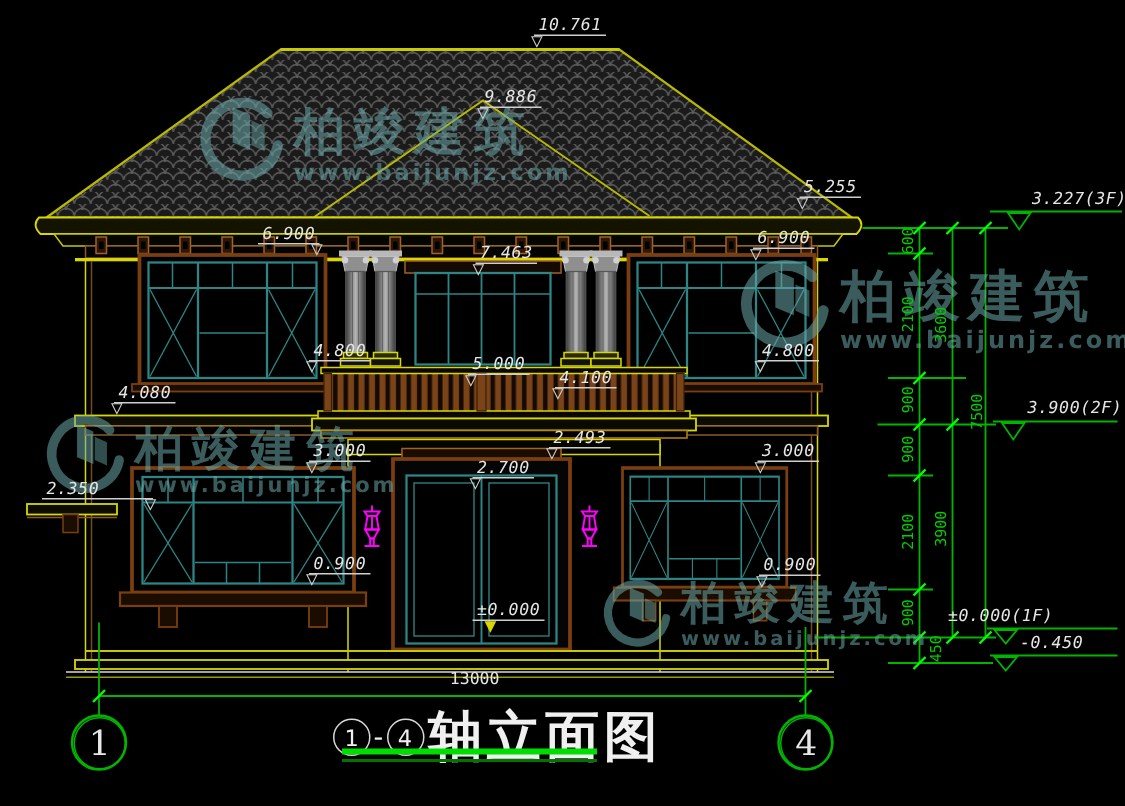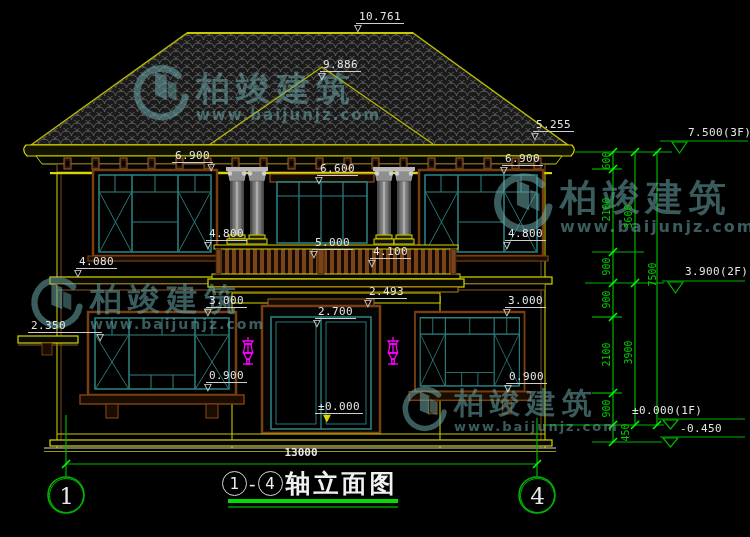--- a/index.html
+++ b/index.html
@@ -2,43 +2,43 @@
 <html><head>
 <meta charset="utf-8">
 <style>
   html,body{margin:0;padding:0;background:#000;}
   #stage{position:relative;width:750px;height:537px;background:#000;overflow:hidden;
          font-family:"DejaVu Sans",sans-serif;}
   #bsvg{position:absolute;left:0;top:0;z-index:1;}
 
   
   .em{position:absolute;z-index:5;font-family:"DejaVu Sans Mono",monospace;
-      font-size:11px;line-height:11px;color:#e6e6e6;white-space:nowrap;}
+      font-size:11px;line-height:11px;color:#e6e6e6;white-space:nowrap;font-style:italic;}
   .em .lbl{display:inline-block;border-bottom:1px solid #cfcfcf;padding:0 3px 1px 3px;letter-spacing:.4px;}
   .em .tri{position:absolute;top:10px;font-size:13px;line-height:13px;color:#cfcfcf;}
   .em .tri.l{left:-2px}
   .em .tri.r{right:-2px}
   .em.gold .tri{color:#d8d800}
   .em.plain .lbl{border-bottom:none;padding:0;}
 
   
   .vdim{position:absolute;width:44px;text-align:center;transform:rotate(-90deg);
         font-family:"DejaVu Sans Mono",monospace;font-size:10px;line-height:11px;
         color:#00cc00;z-index:4;}
 
   .hdim{position:absolute;z-index:4;color:#e6e6e6;font-family:"DejaVu Sans Mono",monospace;
-        font-size:11px;text-align:center;font-weight:bold;}
+        font-size:11px;text-align:right;}
 
   
   .title{position:absolute;left:222px;top:467px;display:flex;align-items:center;gap:3px;
          color:#f0f0f0;z-index:6;}
   .tcirc{width:23px;height:23px;border:1.5px solid #d9d9d9;border-radius:50%;
          display:flex;align-items:center;justify-content:center;font-size:15px;flex:none;}
   .tdash{font-size:18px;line-height:18px;margin:0 -1px;}
-  .ttext{font-size:25px;font-weight:bold;letter-spacing:3px;}
+  .ttext{font-size:36px;font-weight:bold;letter-spacing:3px;}
   .tl1{position:absolute;left:228px;top:499px;width:170px;height:4px;background:#00dd00;z-index:6;}
   .tl2{position:absolute;left:228px;top:506px;width:170px;height:2px;background:#007300;z-index:6;}
 
   
   .ab{position:absolute;width:33px;height:33px;border:1.6px solid #00b400;border-radius:50%;
       color:#e8e8e8;font-family:"DejaVu Serif",serif;font-size:23px;display:flex;
       align-items:center;justify-content:center;z-index:6;}
 
   
   .wm{position:absolute;display:flex;align-items:flex-end;gap:6px;z-index:3;
@@ -332,21 +332,21 @@
 <div class="em" style="left:533px;top:119px;">
   <span class="lbl">5.255</span><span class="tri l">▽</span>
 </div>
 <div class="em" style="left:172px;top:150px;">
   <span class="lbl">6.900</span><span class="tri r">▽</span>
 </div>
 <div class="em" style="left:502px;top:153px;">
   <span class="lbl">6.900</span><span class="tri l">▽</span>
 </div>
 <div class="em" style="left:317px;top:163px;">
-  <span class="lbl">6.600</span><span class="tri l">▽</span>
+  <span class="lbl">7.463</span><span class="tri l">▽</span>
 </div>
 <div class="em" style="left:312px;top:237px;">
   <span class="lbl">5.000</span><span class="tri l">▽</span>
 </div>
 <div class="em" style="left:206px;top:228px;">
   <span class="lbl">4.800</span><span class="tri l">▽</span>
 </div>
 <div class="em" style="left:505px;top:228px;">
   <span class="lbl">4.800</span><span class="tri l">▽</span>
 </div>
@@ -375,21 +375,21 @@
   <span class="lbl">0.900</span><span class="tri l">▽</span>
 </div>
 <div class="em" style="left:506px;top:371px;">
   <span class="lbl">0.900</span><span class="tri l">▽</span>
 </div>
 <div class="em gold" style="left:315px;top:401px;">
   <span class="lbl">±0.000</span><span class="tri l" style="left:8px;">▼</span>
 </div>
 
 <div class="em plain" style="left:688px;top:127px;">
-  <span class="lbl">7.500(3F)</span>
+  <span class="lbl">3.227(3F)</span>
 </div>
 <div class="em plain" style="left:685px;top:266px;">
   <span class="lbl">3.900(2F)</span>
 </div>
 <div class="em plain" style="left:632px;top:405px;">
   <span class="lbl">±0.000(1F)</span>
 </div>
 <div class="em plain" style="left:680px;top:423px;">
   <span class="lbl">-0.450</span>
 </div>

